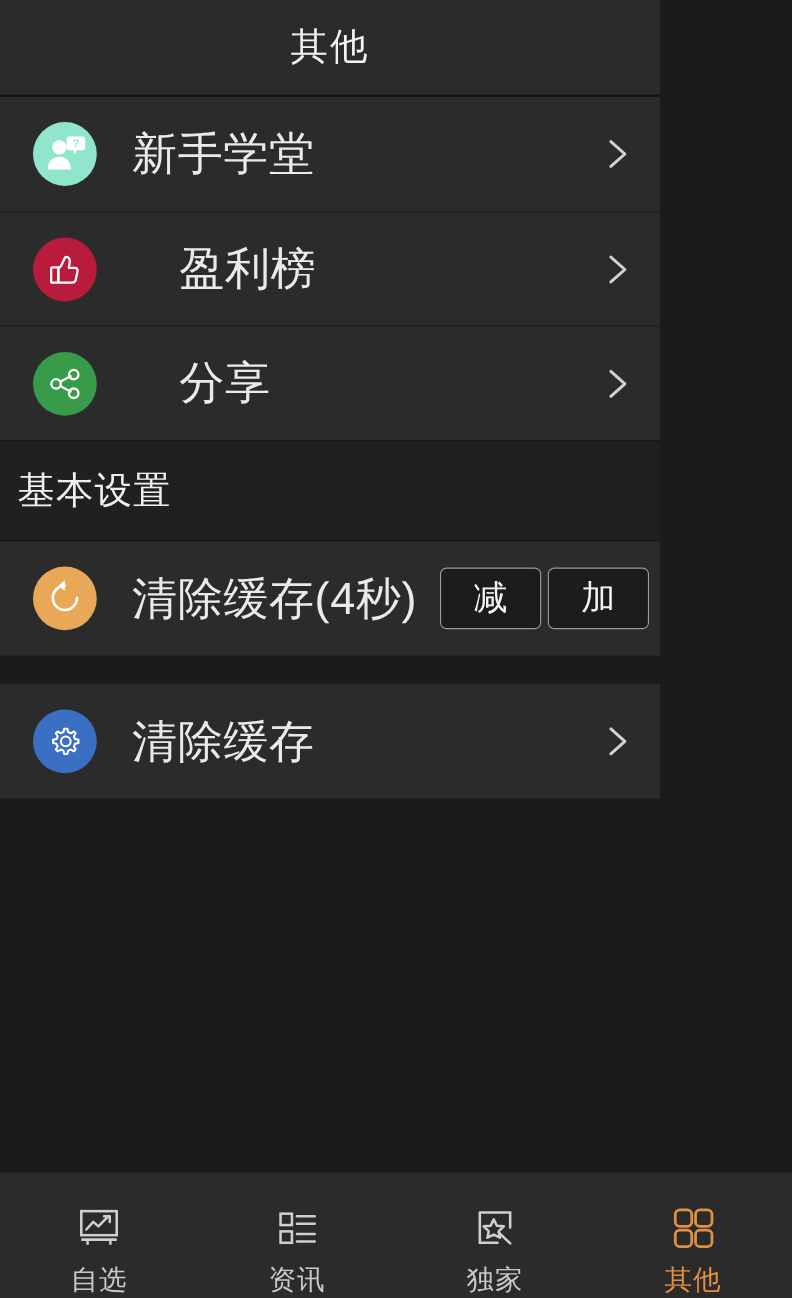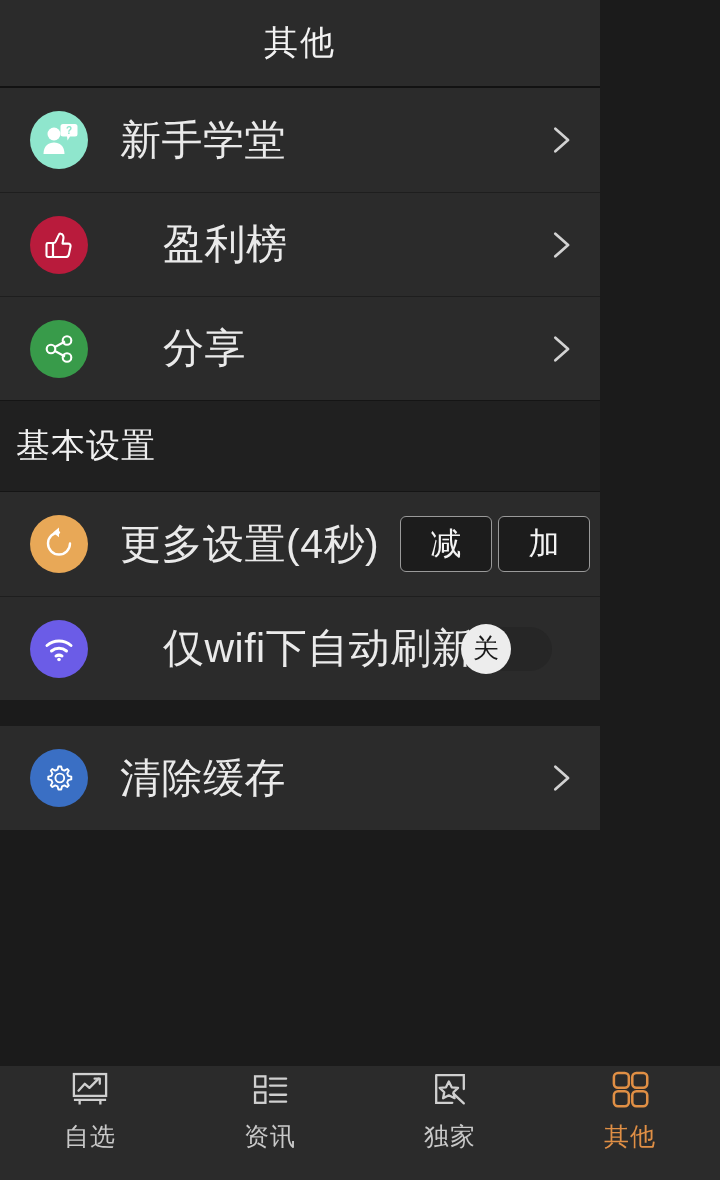--- a/index.html
+++ b/index.html
@@ -136,21 +136,21 @@
   .tabbar {
     position: absolute;
     left: 0; bottom: 0;
     width: 720px; height: 114px;
     background: #2b2b2b;
     display: flex;
   }
   .tab {
     flex: 1 1 0;
     display: flex; flex-direction: column;
-    align-items: center; justify-content: flex-start;
+    align-items: center; justify-content: flex-end;
     gap: 8px;
   }
   .tab-icon { width: 46px; height: 46px; display:block; }
   .tab-label {
     font-size: 25px;
     color: #c9c9c9;
     letter-spacing: 1px;
   }
   .tab.active .tab-label { color: #e08f45; }
 </style>
@@ -211,41 +211,27 @@
     <div class="section-header-text">基本设置</div>
   </div>
 
   <div class="row">
     <div class="icon-circle" style="background:#e8a857">
       <svg width="38" height="38" viewBox="0 0 38 38">
         <path d="M19 7.5 A11 11 0 1 0 30 18.5" fill="none" stroke="#ffffff" stroke-width="2.4" stroke-linecap="round"></path>
         <path d="M19 2.5 L19 12.2 L13 7.4 Z" fill="#ffffff"></path>
       </svg>
     </div>
-    <div class="row-label">更多设置(4秒)</div>
+    <div class="row-label">清除缓存(4秒)</div>
     <div class="stepper">
       <div class="step-btn">减</div>
       <div class="step-btn">加</div>
     </div>
   </div>
 
-  <div class="row">
-    <div class="icon-circle" style="background:#6b5ce7">
-      <svg width="36" height="36" viewBox="0 0 36 36">
-        <path d="M6 14.5 A18 18 0 0 1 30 14.5" fill="none" stroke="#ffffff" stroke-width="3" stroke-linecap="round"></path>
-        <path d="M10.5 20 A12 12 0 0 1 25.5 20" fill="none" stroke="#ffffff" stroke-width="3" stroke-linecap="round"></path>
-        <path d="M15 25 A6 6 0 0 1 21 25" fill="none" stroke="#ffffff" stroke-width="3" stroke-linecap="round"></path>
-        <circle cx="18" cy="28.5" r="1.8" fill="#ffffff"></circle>
-      </svg>
-    </div>
-    <div class="row-label">仅wifi下自动刷新</div>
-    <div class="toggle off">
-      <div class="toggle-knob">关</div>
-    </div>
-  </div>
 
 
 
   <div class="gap-band" style="height:26px"></div>
 
   <div class="row">
     <div class="icon-circle" style="background:#3a6fc4">
       <svg width="36" height="36" viewBox="0 0 36 36">
         <path d="M18 6.5 L20.2 6.5 L21 9.6 L23.4 10.6 L26.2 9 L27.8 10.6 L26.2 13.4 L27.2 15.8 L30.3 16.6 L30.3 19.4 L27.2 20.2 L26.2 22.6 L27.8 25.4 L26.2 27 L23.4 25.4 L21 26.4 L20.2 29.5 L17.4 29.5 L16.6 26.4 L14.2 25.4 L11.4 27 L9.8 25.4 L11.4 22.6 L10.4 20.2 L7.3 19.4 L7.3 16.6 L10.4 15.8 L11.4 13.4 L9.8 10.6 L11.4 9 L14.2 10.6 L16.6 9.6 L17.4 6.5 Z" fill="none" stroke="#ffffff" stroke-width="1.9" stroke-linejoin="round"></path>
         <circle cx="18.8" cy="18" r="4.4" fill="none" stroke="#ffffff" stroke-width="1.9"></circle>

